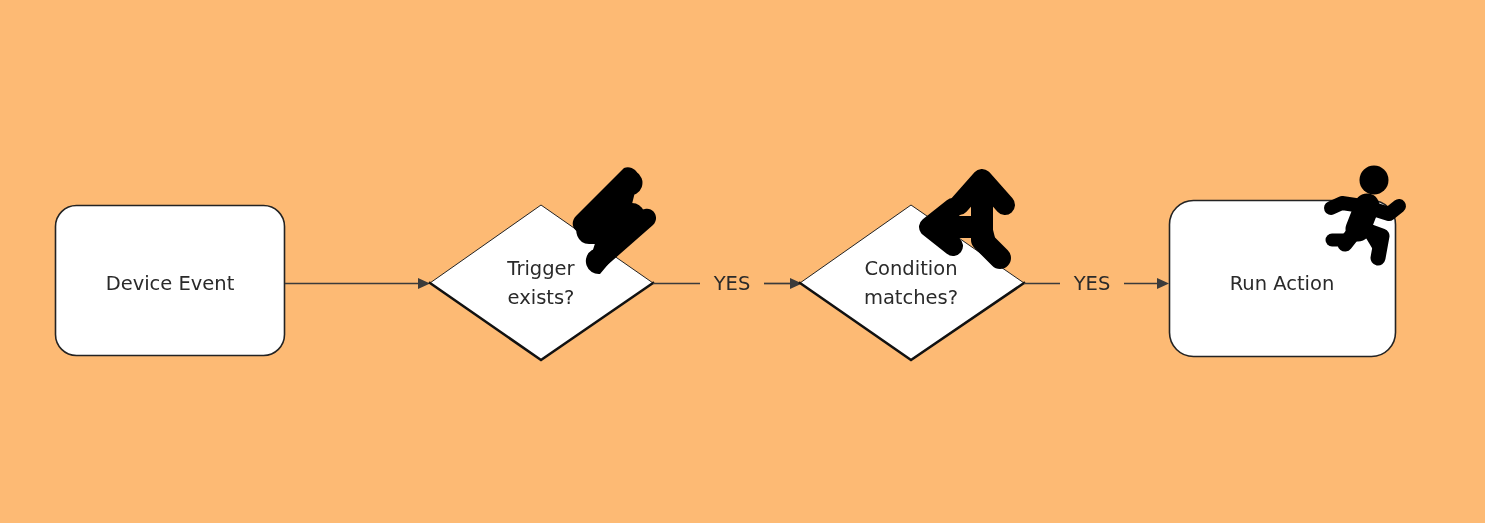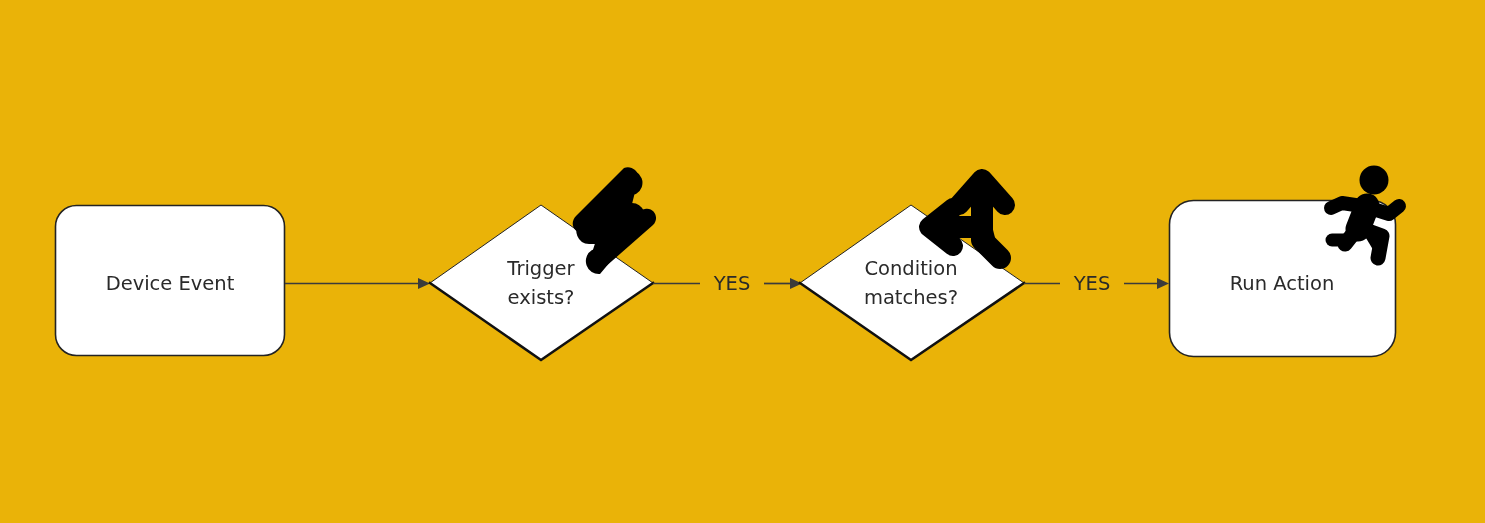--- a/index.html
+++ b/index.html
@@ -7,21 +7,21 @@
     padding: 0;
     background: #ffffff;
   }
   body {
     font-family: "DejaVu Sans", sans-serif;
   }
   #canvas {
     position: relative;
     width: 1485px;
     height: 523px;
-    background: #eab308;
+    background: #fdba74;
     overflow: hidden;
   }
   #flow-svg {
     position: absolute;
     left: 0;
     top: 0;
     width: 1485px;
     height: 523px;
   }
   .node-text {

